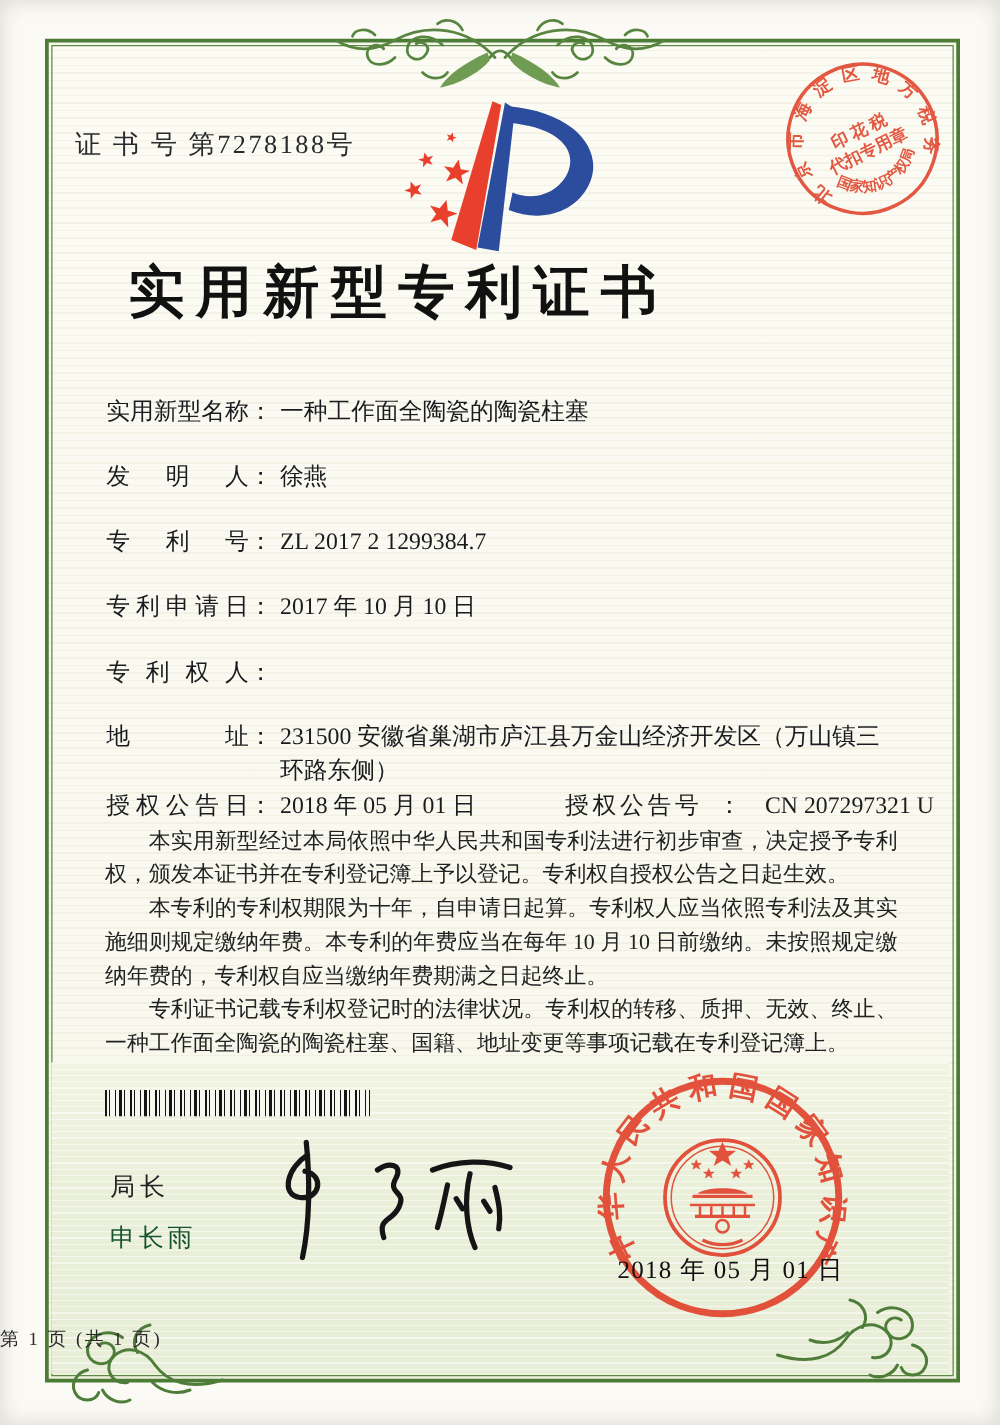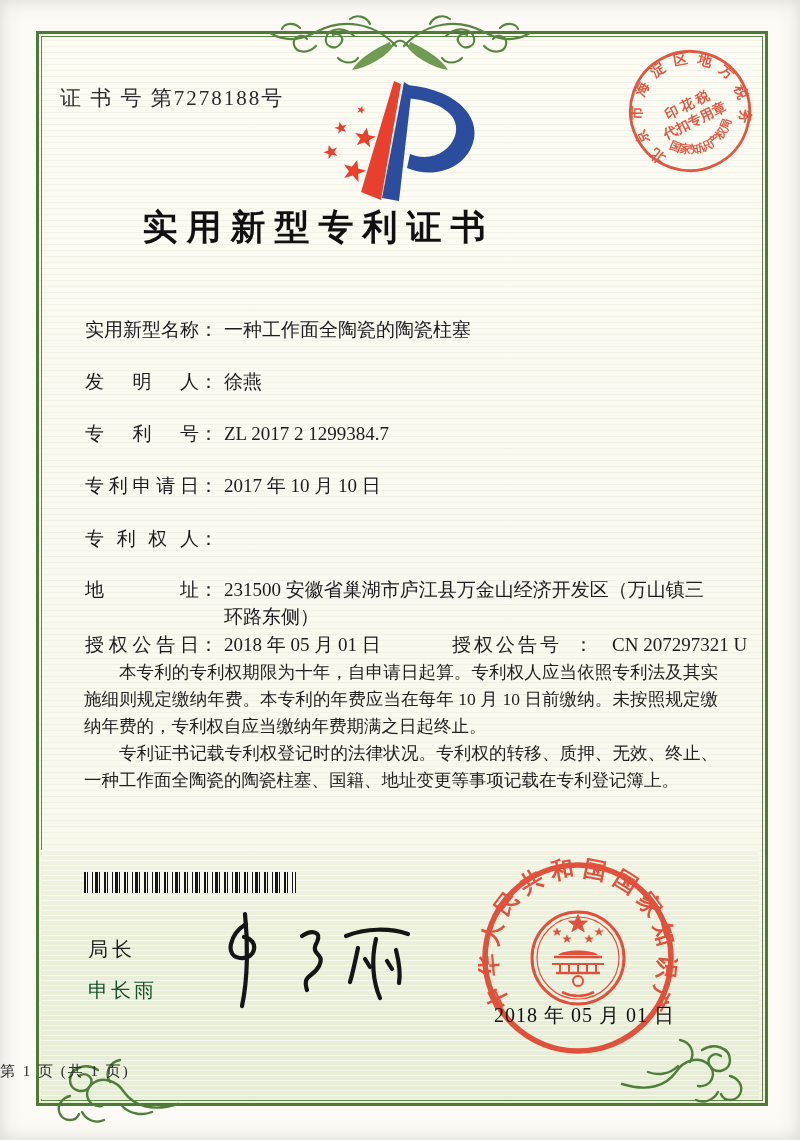--- a/index.html
+++ b/index.html
@@ -26,28 +26,28 @@
     position:absolute;inset:2px;border:1px solid #5d8745;pointer-events:none;
   }
   .tint-bottom{
     position:absolute;left:41px;top:850px;width:718px;height:249px;
     background:
       repeating-linear-gradient(180deg, rgba(255,255,255,.55) 0 1px, rgba(0,0,0,0) 1px 5px),
       linear-gradient(180deg,#f2f3e2 0%,#e9efd8 45%,#e7edd6 100%);
   }
   
   .cert-no{
-    position:absolute;left:60px;top:84px;
+    position:absolute;left:60px;top:101px;
     font-size:21px;letter-spacing:2px;color:#2a2a2e;
   }
   .logo{position:absolute;left:310px;top:78px;}
   .seal-top{position:absolute;left:625px;top:46px;}
   .title{
     position:absolute;left:0;top:204px;width:637px;text-align:center;
-    font-size:35px;font-weight:bold;letter-spacing:9px;color:#111;
+    font-size:45px;font-weight:bold;letter-spacing:9px;color:#111;
   }
   
   .row{position:absolute;left:85px;width:632px;display:flex;align-items:flex-start;
        font-size:19px;line-height:27px;color:#1b1b1f;}
   .flabel{display:inline-block;width:114px;text-align:justify;text-align-last:justify;flex:0 0 114px;}
   .colon{flex:0 0 auto;}
   .fvalue{margin-left:6px;flex:1;}
   .row-right{position:absolute;left:452px;top:631px;display:flex;font-size:19px;line-height:27px;gap:12px;}
   .row-right .flabel2{letter-spacing:3px;}
   
@@ -212,20 +212,21 @@
       <span class="colon">：</span>
     <span class="fvalue">2018 年 05 月 01 日</span>
   </div>
   <div class="row-right">
     <span class="flabel2">授权公告号</span>
       <span class="colon">：</span>
     <span class="fvalue" style="margin-left:7px">CN 207297321 U</span>
   </div>
 
   <div class="body-text">
+    <p>本实用新型经过本局依照中华人民共和国专利法进行初步审查，决定授予专利权，颁发本证书并在专利登记簿上予以登记。专利权自授权公告之日起生效。</p>
     <p>本专利的专利权期限为十年，自申请日起算。专利权人应当依照专利法及其实施细则规定缴纳年费。本专利的年费应当在每年 10 月 10 日前缴纳。未按照规定缴纳年费的，专利权自应当缴纳年费期满之日起终止。</p>
     <p>专利证书记载专利权登记时的法律状况。专利权的转移、质押、无效、终止、一种工作面全陶瓷的陶瓷柱塞、国籍、地址变更等事项记载在专利登记簿上。</p>
   </div>
 
   <div class="barcode"></div>
 
   <div class="officer-title">局长</div>
   <div class="officer-name">申长雨</div>
 
   <svg class="signature" width="240" height="105" viewBox="0 0 240 105">

